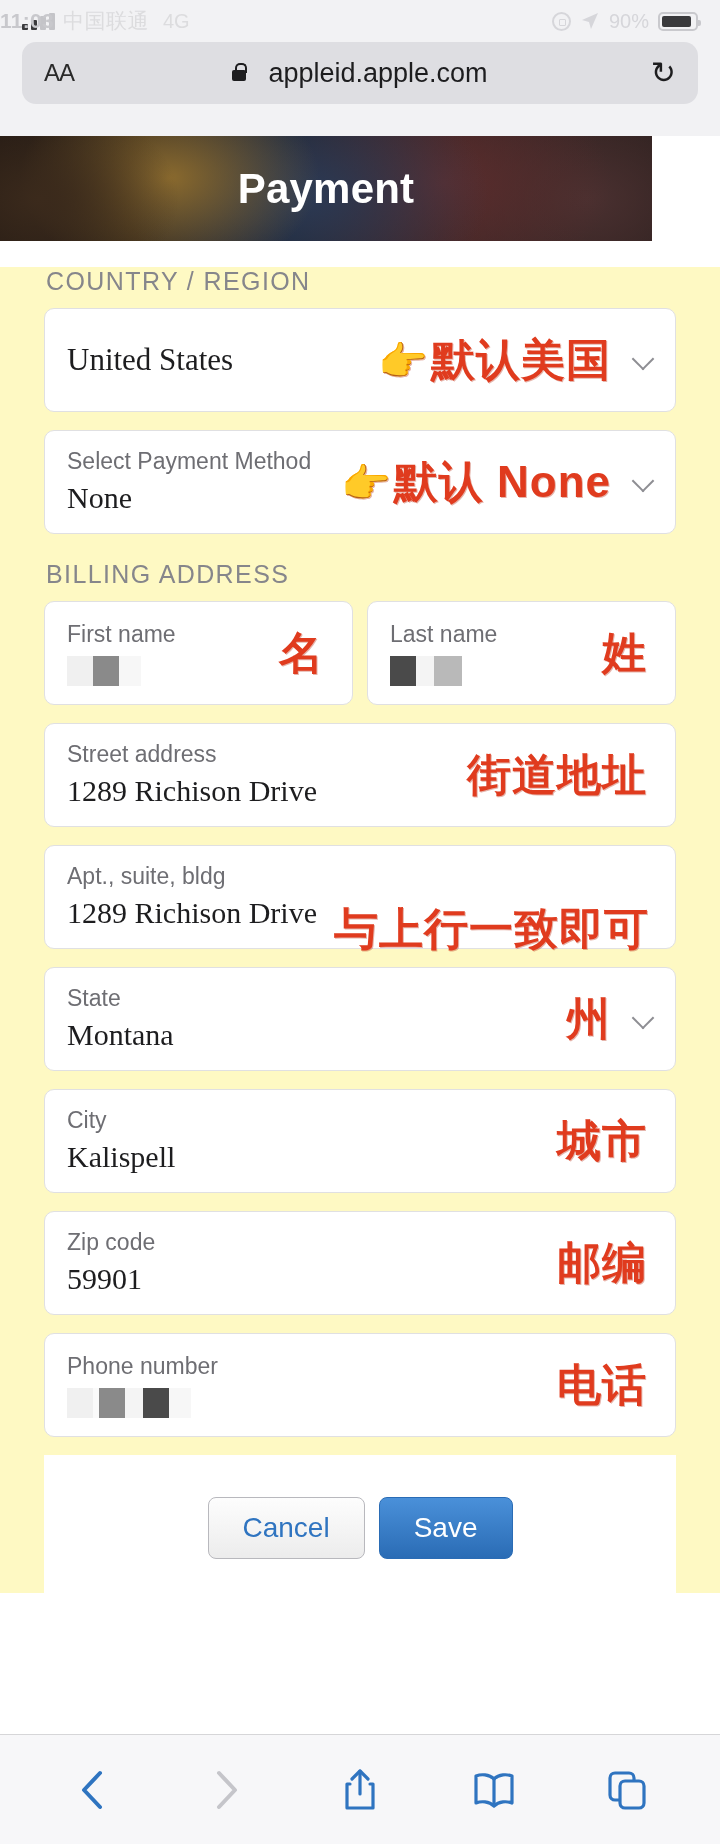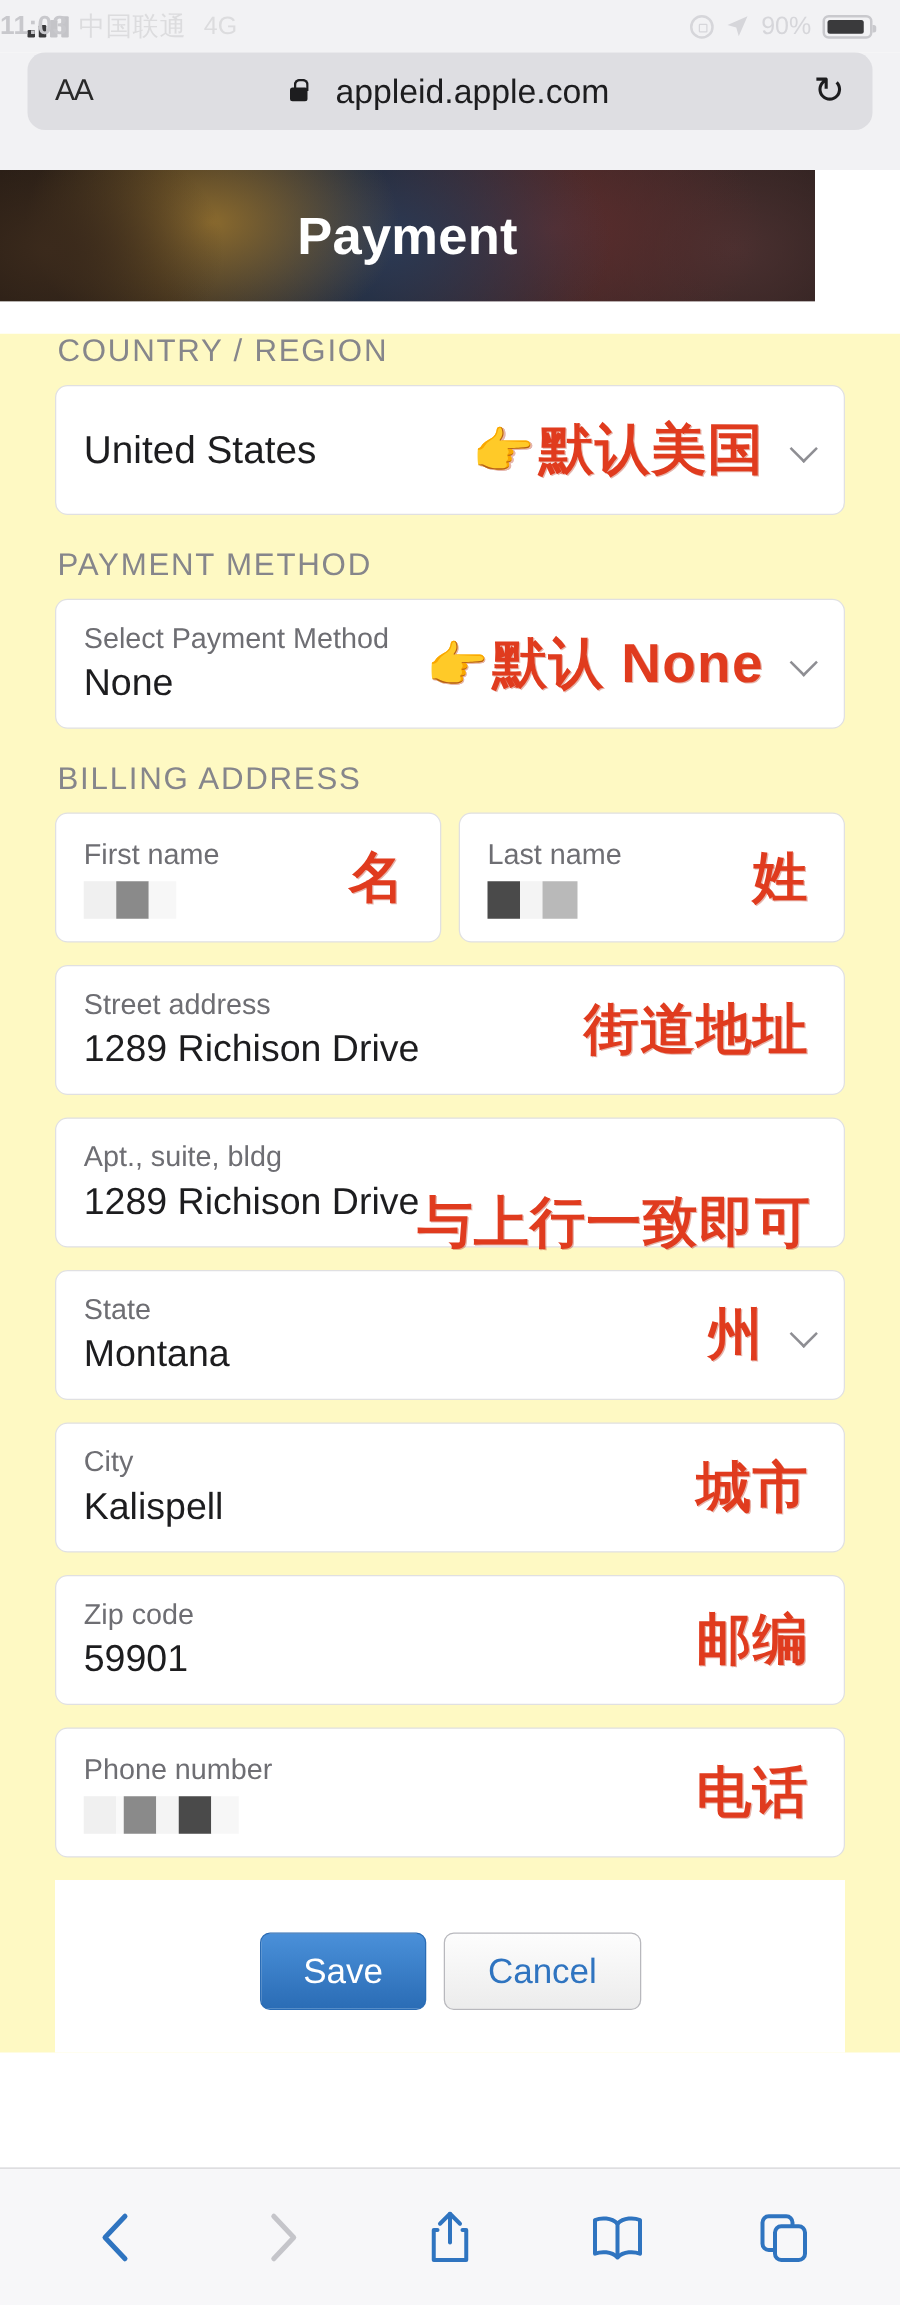--- a/index.html
+++ b/index.html
@@ -88,21 +88,21 @@
     margin:26px 0 12px 2px;
   }
   .field{
     border:1px solid #e0e0e2;border-radius:10px;background:#fff;
     position:relative;padding:14px 22px;min-height:98px;
     display:flex;flex-direction:column;justify-content:center;
     margin-bottom:18px;
   }
   .field.tall{min-height:104px;}
   .fld-label{font-size:23px;color:#6e6e73;line-height:1.25;}
-  .fld-value{font-size:30px;color:#1d1d1f;line-height:1.3;margin-top:2px;}
+  .fld-value{font-size:30px;color:#1d1d1f;line-height:1.3;margin-top:2px;font-family:Liberation Serif, serif;}
   .fld-value.single{font-size:31px;margin-top:0;}
   .chev{
     position:absolute;right:20px;top:50%;transform:translateY(-50%);
     width:22px;height:22px;
   }
   .chev::before{
     content:"";position:absolute;left:2px;top:2px;width:14px;height:14px;
     border-right:2.5px solid #8e8e93;border-bottom:2.5px solid #8e8e93;
     transform:rotate(45deg);
   }
@@ -207,21 +207,20 @@
 
   <div class="section-label">COUNTRY / REGION</div>
   <div class="field tall">
     <div class="fld-value single">United States</div>
     <div class="anno">
       <span class="hand">👉</span><span>默认美国</span>
     </div>
     <span class="chev"></span>
   </div>
 
-  <div class="section-label">PAYMENT METHOD</div>
   <div class="field tall">
     <div class="fld-label">Select Payment Method</div>
     <div class="fld-value">None</div>
     <div class="anno">
       <span class="hand">👉</span><span>默认 None</span>
     </div>
     <span class="chev"></span>
   </div>
 
   <div class="section-label">BILLING ADDRESS</div>
@@ -285,22 +284,22 @@
         <i class="rb-l2"></i>
         <i class="rb-d1"></i>
         <i class="rb-l3"></i>
         <i class="rb-d2"></i>
         <i class="rb-l4"></i>
     </div>
     <div class="anno noarrow">电话</div>
   </div>
 
   <div class="btnrow">
+    <div class="btn">Cancel</div>
     <div class="btn primary">Save</div>
-    <div class="btn">Cancel</div>
   </div>
 </div>
 
 <div class="toolbar">
   <span class="tb-ico">
     <svg width="34" height="44" viewBox="0 0 34 44">
         <path d="M24 5 L8 22 L24 39" stroke="#2f74c0" stroke-width="4" fill="none" stroke-linecap="round" stroke-linejoin="round"></path>
       </svg>
   </span>
   <span class="tb-ico">

